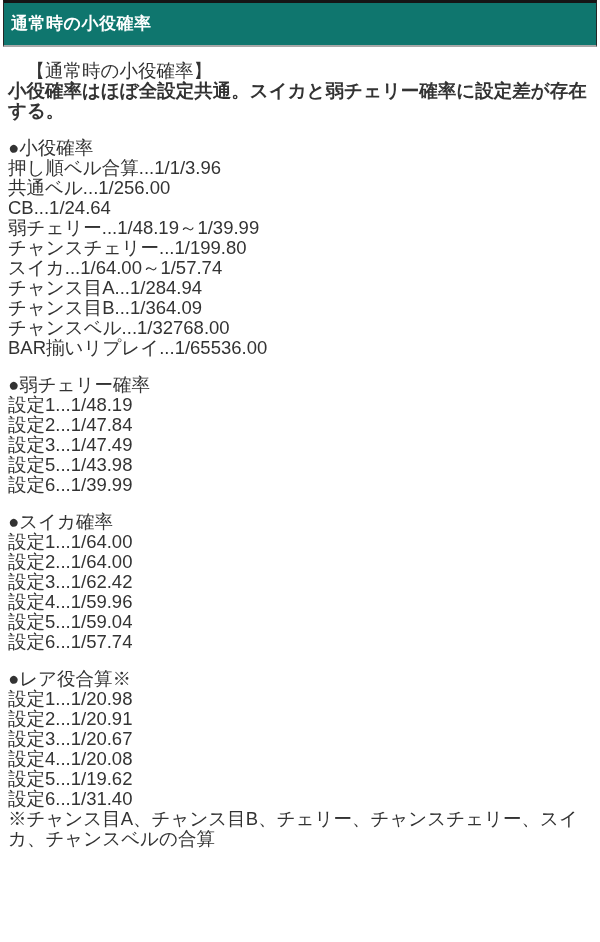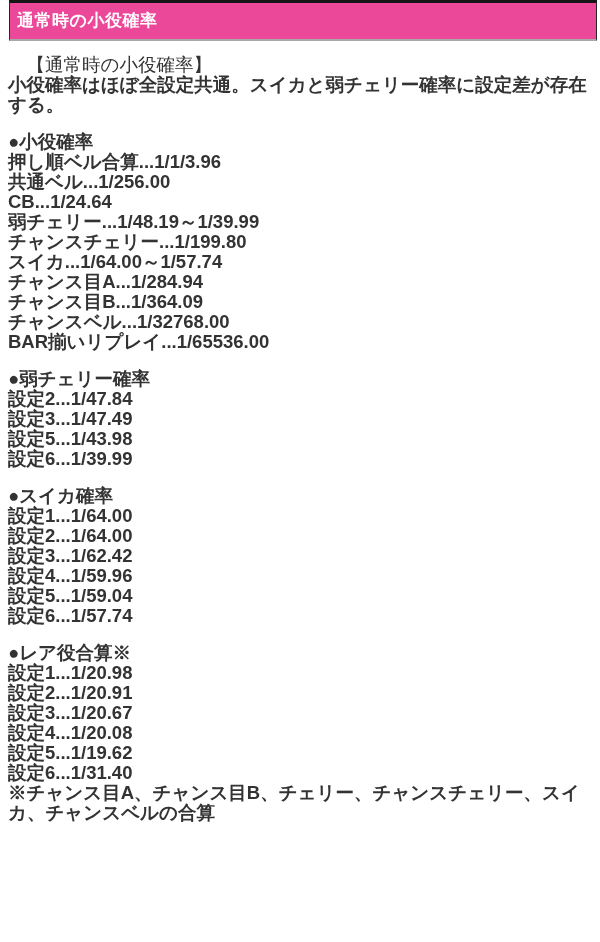--- a/index.html
+++ b/index.html
@@ -10,24 +10,24 @@
   body {
     width: 600px;
     font-family: "Liberation Sans", sans-serif;
     font-size: 18.5px;
     line-height: 20px;
     color: #333333;
     -webkit-font-smoothing: antialiased;
   }
   
   .header-bar {
-    margin: 0 3px 0 9px;
-    height: 41px;
+    margin: 0 3px 0 3px;
+    height: 47px;
     box-sizing: border-box;
-    background: #ec4899;
+    background: #0f766e;
     border: 1px solid #262626;
     border-top: 3px solid #151515;
     border-bottom: 2px solid #a8a8a8;
     display: flex;
     align-items: center;
     padding: 0 7px;
   }
   .header-title {
     color: #ffffff;
     font-weight: bold;
@@ -46,21 +46,20 @@
     display: block;
     font-weight: bold;
   }
   .section {
     margin-top: 17px;
   }
   .section-heading,
   .line {
     display: block;
     white-space: normal;
-    font-weight: bold;
   }
   .note {
     line-break: anywhere;
     word-break: break-all;
   }
 </style>
 </head>
 <body>
 
 <div class="header-bar">
@@ -81,20 +80,21 @@
         <span class="line">弱チェリー...1/48.19～1/39.99</span>
         <span class="line">チャンスチェリー...1/199.80</span>
         <span class="line">スイカ...1/64.00～1/57.74</span>
         <span class="line">チャンス目A...1/284.94</span>
         <span class="line">チャンス目B...1/364.09</span>
         <span class="line">チャンスベル...1/32768.00</span>
         <span class="line">BAR揃いリプレイ...1/65536.00</span>
       </div>
       <div class="section">
         <span class="section-heading">●弱チェリー確率</span>
+        <span class="line">設定1...1/48.19</span>
         <span class="line">設定2...1/47.84</span>
         <span class="line">設定3...1/47.49</span>
         <span class="line">設定5...1/43.98</span>
         <span class="line">設定6...1/39.99</span>
       </div>
       <div class="section">
         <span class="section-heading">●スイカ確率</span>
         <span class="line">設定1...1/64.00</span>
         <span class="line">設定2...1/64.00</span>
         <span class="line">設定3...1/62.42</span>

